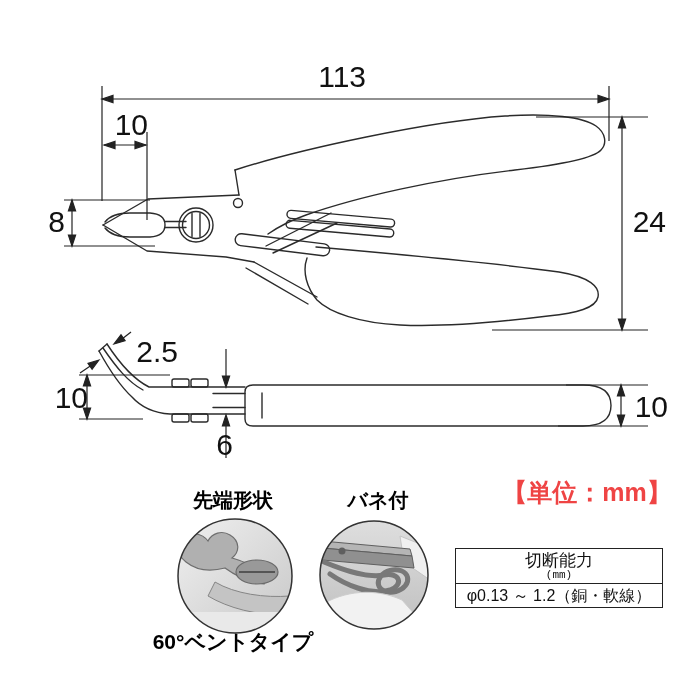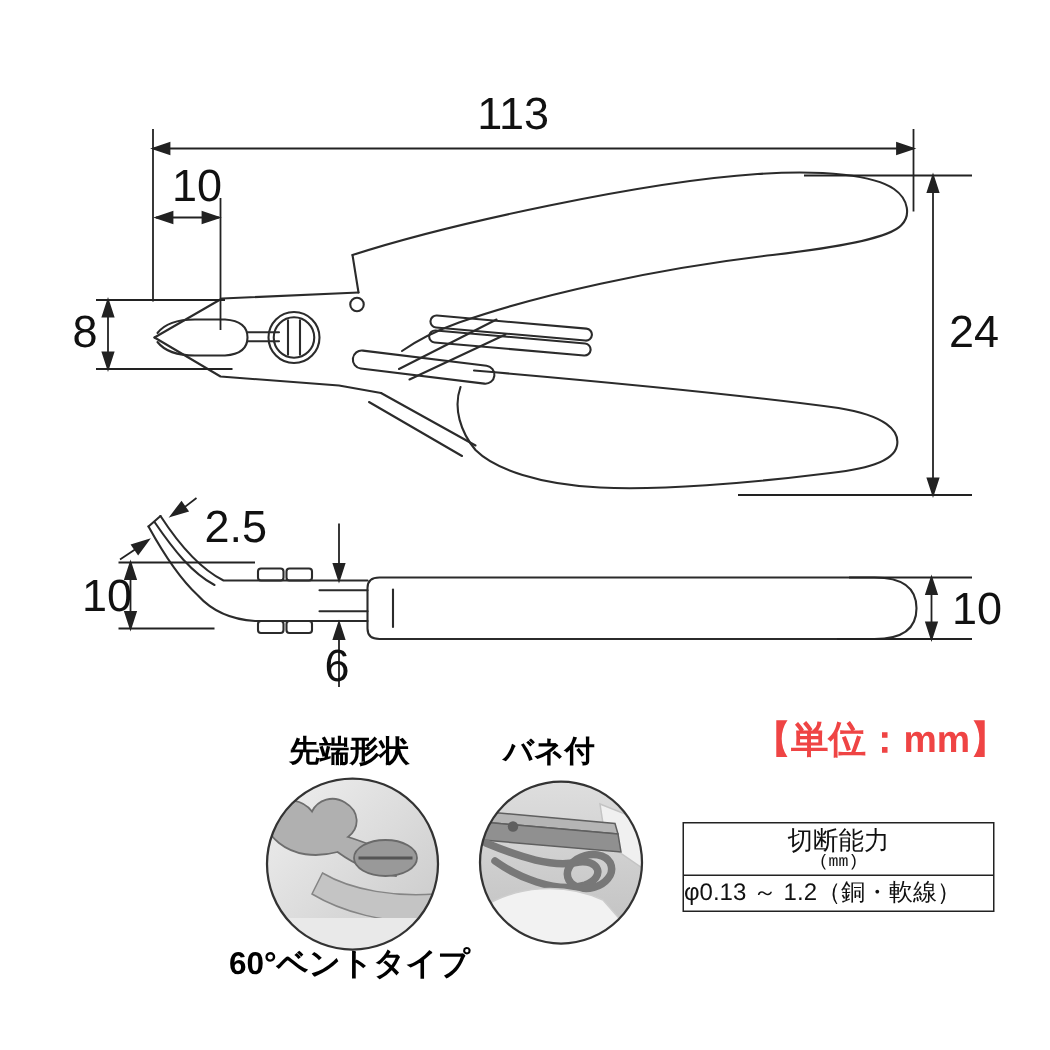--- a/index.html
+++ b/index.html
@@ -10,21 +10,21 @@
        font-family:"Liberation Sans",sans-serif;}
   .jp-label{position:absolute;font-weight:bold;color:#000;text-align:center;
             font-family:Liberation Sans, sans-serif;}
   .unit-note{position:absolute;left:487px;top:476px;width:200px;text-align:center;
              font-size:25px;font-weight:bold;color:#ef4444;}
   .spec-table{position:absolute;left:455px;top:548px;width:208px;border:1.5px solid #222;
               background:#fff;box-sizing:border-box;}
   .spec-header{border-bottom:1.5px solid #222;text-align:center;padding:3px 0 2px;}
   .spec-title{font-size:17px;line-height:17px;}
   .spec-unit{font-size:11px;line-height:12px;font-family:Liberation Mono, monospace;}
-  .spec-value{font-size:16px;line-height:23px;white-space:nowrap;}
+  .spec-value{font-size:16px;text-align:center;line-height:23px;white-space:nowrap;}
 </style>
 </head>
 <body>
 
 <div class="canvas">
 
   <svg width="700" height="700" viewBox="0 0 700 700">
     <defs>
       <linearGradient id="gmetal" x1="0" y1="0" x2="1" y2="1">
         <stop offset="0" stop-color="#f0f0f0"></stop>
@@ -163,21 +163,21 @@
   <div class="dim" style="left:316px;top:60px;width:50px">113</div>
   <div class="dim" style="left:98px;top:108px;width:50px">10</div>
   <div class="dim" style="left:15px;top:205px;width:50px">8</div>
   <div class="dim" style="left:616px;top:205px;width:50px">24</div>
   <div class="dim" style="left:116px;top:335px;width:62px">2.5</div>
   <div class="dim" style="left:38px;top:381px;width:50px">10</div>
   <div class="dim" style="left:183px;top:428px;width:50px">6</div>
   <div class="dim" style="left:618px;top:390px;width:50px">10</div>
 
   <div class="jp-label" style="left:150px;top:487px;width:166px;font-size:20px">先端形状</div>
-  <div class="jp-label" style="left:306px;top:487px;width:120px;font-size:20px">バネ付</div>
+  <div class="jp-label" style="left:318px;top:487px;width:120px;font-size:20px">バネ付</div>
   <div class="jp-label" style="left:138px;top:628px;width:190px;font-size:21px">60°ベントタイプ</div>
 
   <div class="unit-note">【単位：mm】</div>
 
   <div class="spec-table">
     <div class="spec-header">
       <div class="spec-title">切断能力</div>
       <div class="spec-unit">(mm)</div>
     </div>
     <div class="spec-value">φ0.13 ～ 1.2（銅・軟線）</div>

